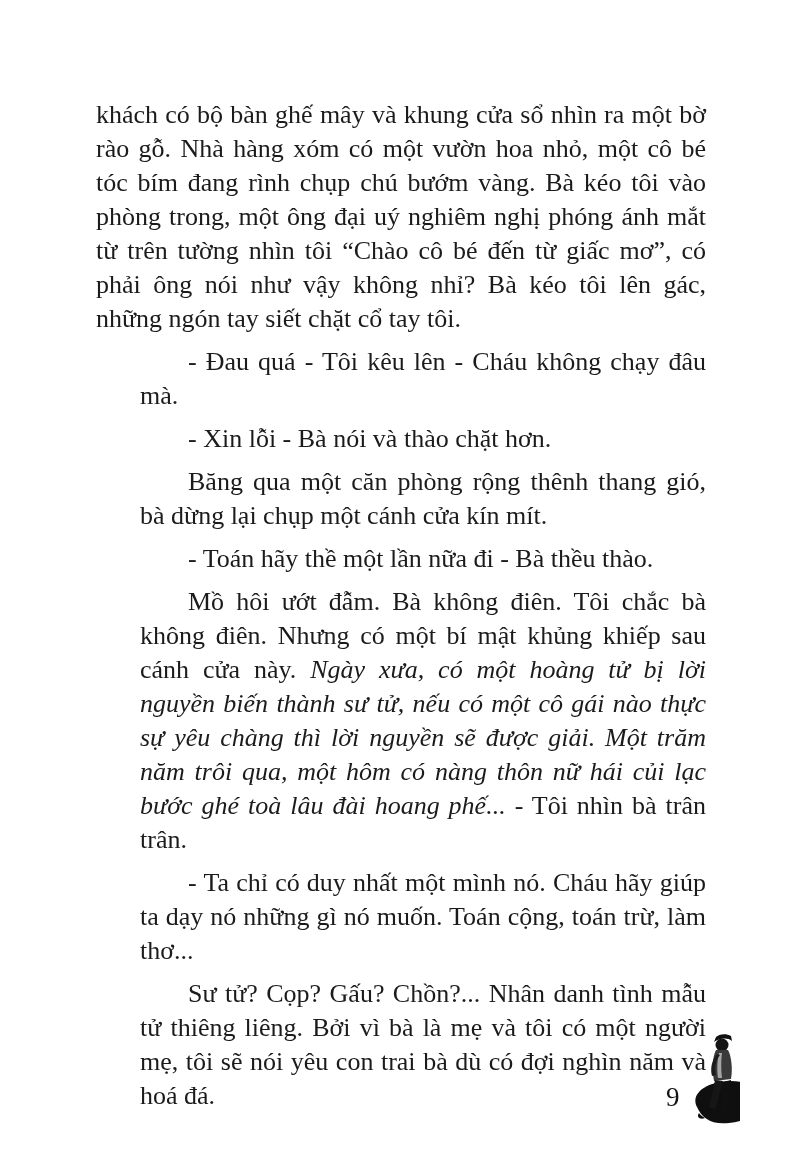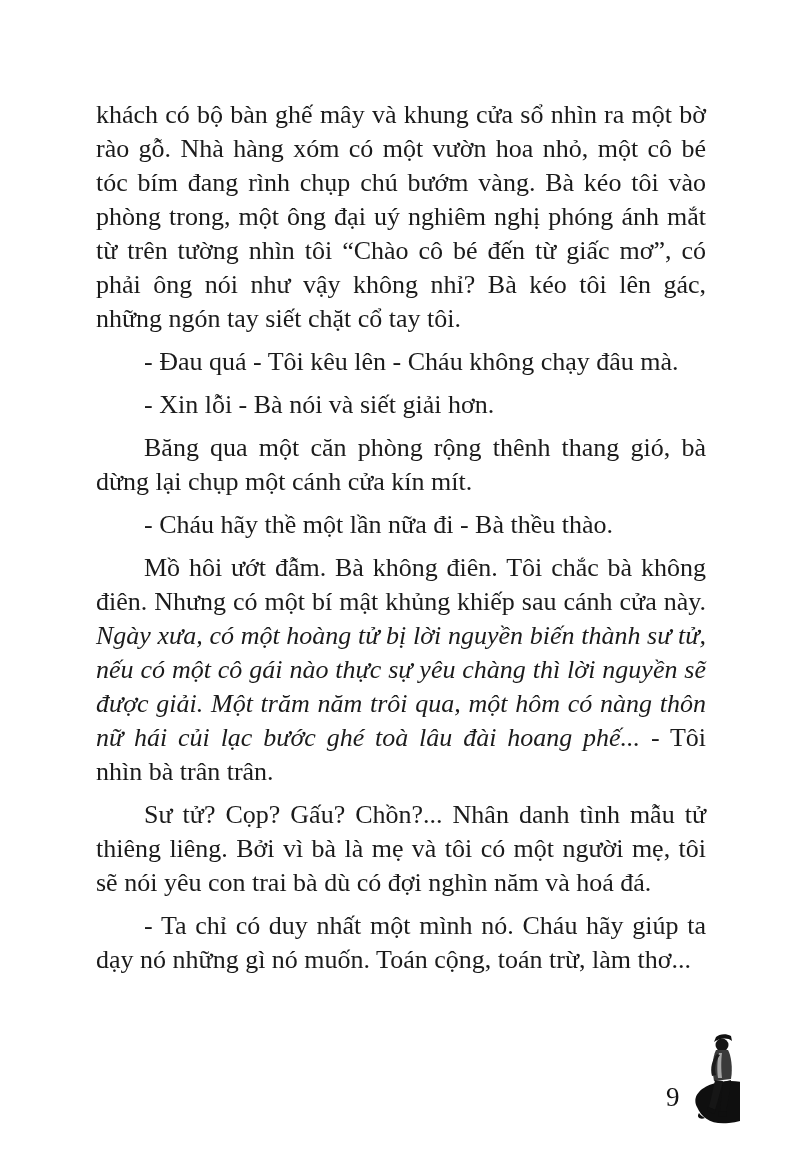--- a/index.html
+++ b/index.html
@@ -20,21 +20,21 @@
     position: absolute;
     left: 96px;
     top: 98px;
     width: 610px;
     font-size: 26px;
     line-height: 34px;
     text-align: justify;
   }
   .para { margin: 0; }
   .para + .para { margin-top: 9px; }
-  .para.indent { text-indent: 48px; }
+  .para.indent { text-indent: 48px; margin-left: 44px; }
   .italic { font-style: italic; }
   .page-number {
     position: absolute;
     left: 666px;
     top: 1082px;
     font-size: 27px;
     line-height: 30px;
     color: #141414;
   }
   .illustration {
@@ -46,26 +46,26 @@
   }
 </style>
 </head>
 <body>
 
 <div class="book-page">
 
   <div class="text-block">
       <p class="para"><span>khách có bộ bàn ghế mây và khung cửa sổ nhìn ra một bờ rào gỗ. Nhà hàng xóm có một vườn hoa nhỏ, một cô bé tóc bím đang rình chụp chú bướm vàng. Bà kéo tôi vào phòng trong, một ông đại uý nghiêm nghị phóng ánh mắt từ trên tường nhìn tôi “Chào cô bé đến từ giấc mơ”, có phải ông nói như vậy không nhỉ? Bà kéo tôi lên gác, những ngón tay siết chặt cổ tay tôi.</span></p>
       <p class="para indent"><span>- Đau quá - Tôi kêu lên - Cháu không chạy đâu mà.</span></p>
-      <p class="para indent"><span>- Xin lỗi - Bà nói và siết giải hơn.</span></p>
+      <p class="para indent"><span>- Xin lỗi - Bà nói và thào chặt hơn.</span></p>
       <p class="para indent"><span>Băng qua một căn phòng rộng thênh thang gió, bà dừng lại chụp một cánh cửa kín mít.</span></p>
-      <p class="para indent"><span>- Cháu hãy thề một lần nữa đi - Bà thều thào.</span></p>
+      <p class="para indent"><span>- Toán hãy thề một lần nữa đi - Bà thều thào.</span></p>
       <p class="para indent"><span>Mồ hôi ướt đẫm. Bà không điên. Tôi chắc bà không điên. Nhưng có một bí mật khủng khiếp sau cánh cửa này. </span><span class="italic">Ngày xưa, có một hoàng tử bị lời nguyền biến thành sư tử, nếu có một cô gái nào thực sự yêu chàng thì lời nguyền sẽ được giải. Một trăm năm trôi qua, một hôm có nàng thôn nữ hái củi lạc bước ghé toà lâu đài hoang phế...</span><span> - Tôi nhìn bà trân trân.</span></p>
+      <p class="para indent"><span>- Ta chỉ có duy nhất một mình nó. Cháu hãy giúp ta dạy nó những gì nó muốn. Toán cộng, toán trừ, làm thơ...</span></p>
       <p class="para indent"><span>Sư tử? Cọp? Gấu? Chồn?... Nhân danh tình mẫu tử thiêng liêng. Bởi vì bà là mẹ và tôi có một người mẹ, tôi sẽ nói yêu con trai bà dù có đợi nghìn năm và hoá đá.</span></p>
-      <p class="para indent"><span>- Ta chỉ có duy nhất một mình nó. Cháu hãy giúp ta dạy nó những gì nó muốn. Toán cộng, toán trừ, làm thơ...</span></p>
     </div>
 
   <div class="page-number">9</div>
 
   <svg class="illustration" viewBox="0 0 76 94" xmlns="http://www.w3.org/2000/svg" aria-hidden="true">
 
     <path d="M11,74 C5,63 16,52 34,49 C55,45 72,53 75,65 C78,77 64,88 43,90 C25,92 16,85 11,74 Z" fill="#0f0f0f"></path>
     <path d="M13,80 C10,84 14,87 19,85 C16,83 14,82 13,80 Z" fill="#0f0f0f"></path>
 
     <circle cx="36" cy="12" r="6.5" fill="#151515"></circle>

